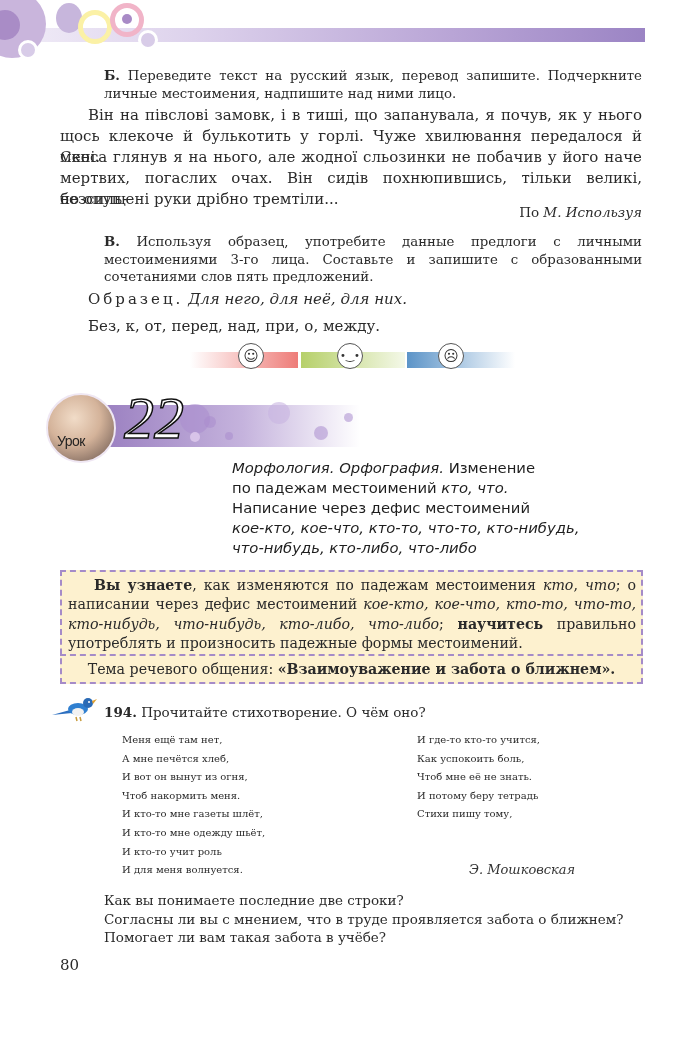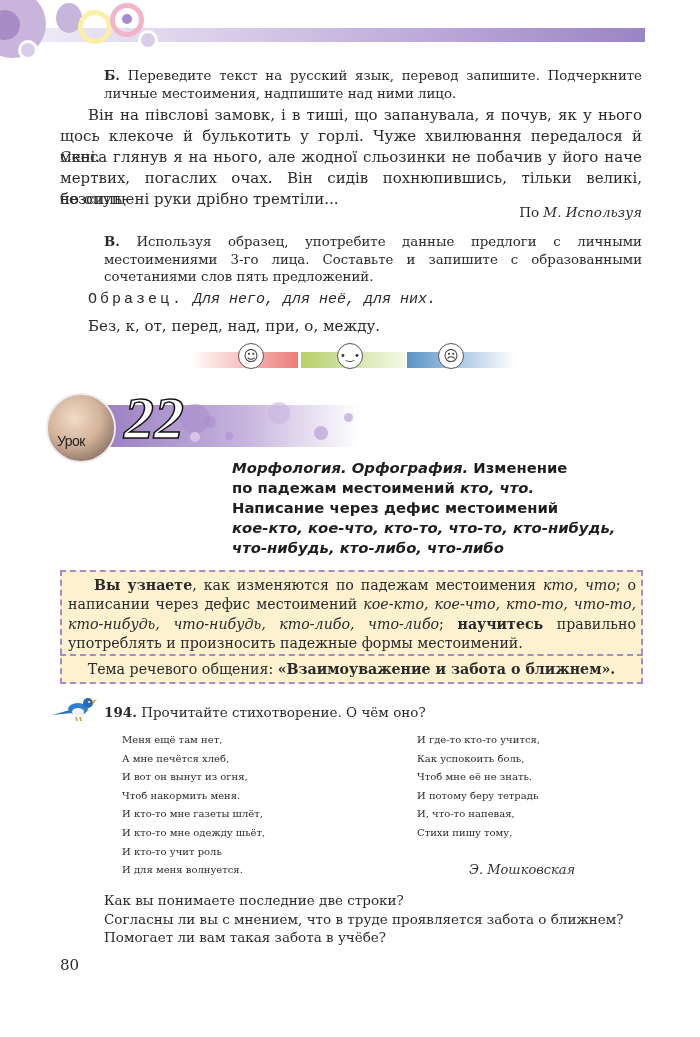--- a/index.html
+++ b/index.html
@@ -36,25 +36,25 @@
 
   
   .lesson-band { position: absolute; left: 100px; top: 405px; width: 260px; height: 42px;
     background: linear-gradient(to right, #9a7fc0 0%, #c5b3dd 55%, rgba(255,255,255,0) 100%); }
   .lesson-photo { position: absolute; left: 46px; top: 393px; width: 70px; height: 70px; border-radius: 50%;
     background: radial-gradient(circle at 40% 35%, #f1dcc8 0%, #d4b39a 45%, #8c7467 80%, #5e4d48 100%);
     border: 2px solid #efe7f3; }
   .lesson-label { position: absolute; left: 57px; top: 433px; font-family: "Liberation Sans", sans-serif;
     font-size: 14px; color: #222; letter-spacing: -0.5px; }
   .lesson-num { position: absolute; left: 124px; top: 388px; font-family: "Liberation Serif", serif;
-    font-style: italic; font-size: 60px; line-height: 1; color: #fff; font-weight: bold; -webkit-text-stroke: 1.5px #111; }
+    font-style: italic; font-size: 60px; line-height: 1; color: #fff; -webkit-text-stroke: 1.5px #111; }
   .bub { position: absolute; border-radius: 50%; background: rgba(170,140,205,0.55); }
 
   .lesson-title { position: absolute; left: 232px; top: 458px; width: 400px;
-    font-family: "DejaVu Sans", sans-serif; font-weight: bold; font-size: 14.8px; line-height: 20px; color: #1e1e1e; }
+    font-family: "DejaVu Sans", sans-serif; font-weight: normal; font-size: 14.8px; line-height: 20px; color: #1e1e1e; }
 
   
   .info-box { position: absolute; left: 60px; top: 570px; width: 583px; height: 114px;
     background: #fdf1cf; border: 2px dashed #a58bc8; }
   .info-sep { position: absolute; left: 60px; top: 654px; width: 583px; border-top: 2px dashed #a58bc8; }
   .info-text { position: absolute; left: 68px; top: 576px; width: 568px; font-size: 14.2px; line-height: 19.4px; text-align: justify; }
   .info-theme { position: absolute; left: 60px; top: 659px; width: 583px; text-align: center; font-size: 14.2px; line-height: 20px; }
 
   
   .bird { position: absolute; left: 50px; top: 697px; width: 48px; height: 26px; }
@@ -92,21 +92,21 @@
 </div>
 
 <div class="txt" style="right:58px; top:204px; font-size:13.5px;">
   <span>По </span><span class="i">М. Используя</span>
 </div>
 
 <div class="txt" style="left:104px; top:233px; width:538px; text-align:justify;">
   <span class="b">В.</span><span> Используя образец, употребите данные предлоги с личными местоимениями 3-го лица. Составьте и запишите с образованными сочетаниями слов пять предложений.</span>
 </div>
 
-<div class="body16" style="left:88px; top:289px;font-family:Liberation Mono, monospace;">
+<div class="body16" style="left:88px; top:289px;">
   <span class="spaced">Образец.</span><span class="i"> Для него, для неё, для них.</span>
 </div>
 
 <div class="body16" style="left:88px; top:316px;">Без, к, от, перед, над, при, о, между.</div>
 
 <div>
   <div class="sbar sb1"></div>
   <div class="sbar sb2"></div>
   <div class="sbar sb3"></div>
   <div class="face" style="left:238px;">☺</div>
@@ -167,21 +167,20 @@
   <div>И кто-то мне одежду шьёт,</div>
   <div>И кто-то учит роль</div>
   <div>И для меня волнуется.</div>
 </div>
 
 <div class="poem" style="left:396px; top:731px;margin-left:21px;">
   <div>И где-то кто-то учится,</div>
   <div>Как успокоить боль,</div>
   <div>Чтоб мне её не знать.</div>
   <div>И потому беру тетрадь</div>
-  <div>И, что-то напевая,</div>
   <div>Стихи пишу тому,</div>
 </div>
 
 <div class="author">Э. Мошковская</div>
 
 <div class="txt" style="left:104px; top:891px; font-size:13.5px; line-height:18.5px;">
   <div>Как вы понимаете последние две строки?</div>
   <div>Согласны ли вы с мнением, что в труде проявляется забота о ближнем?</div>
   <div>Помогает ли вам такая забота в учёбе?</div>
 </div>

